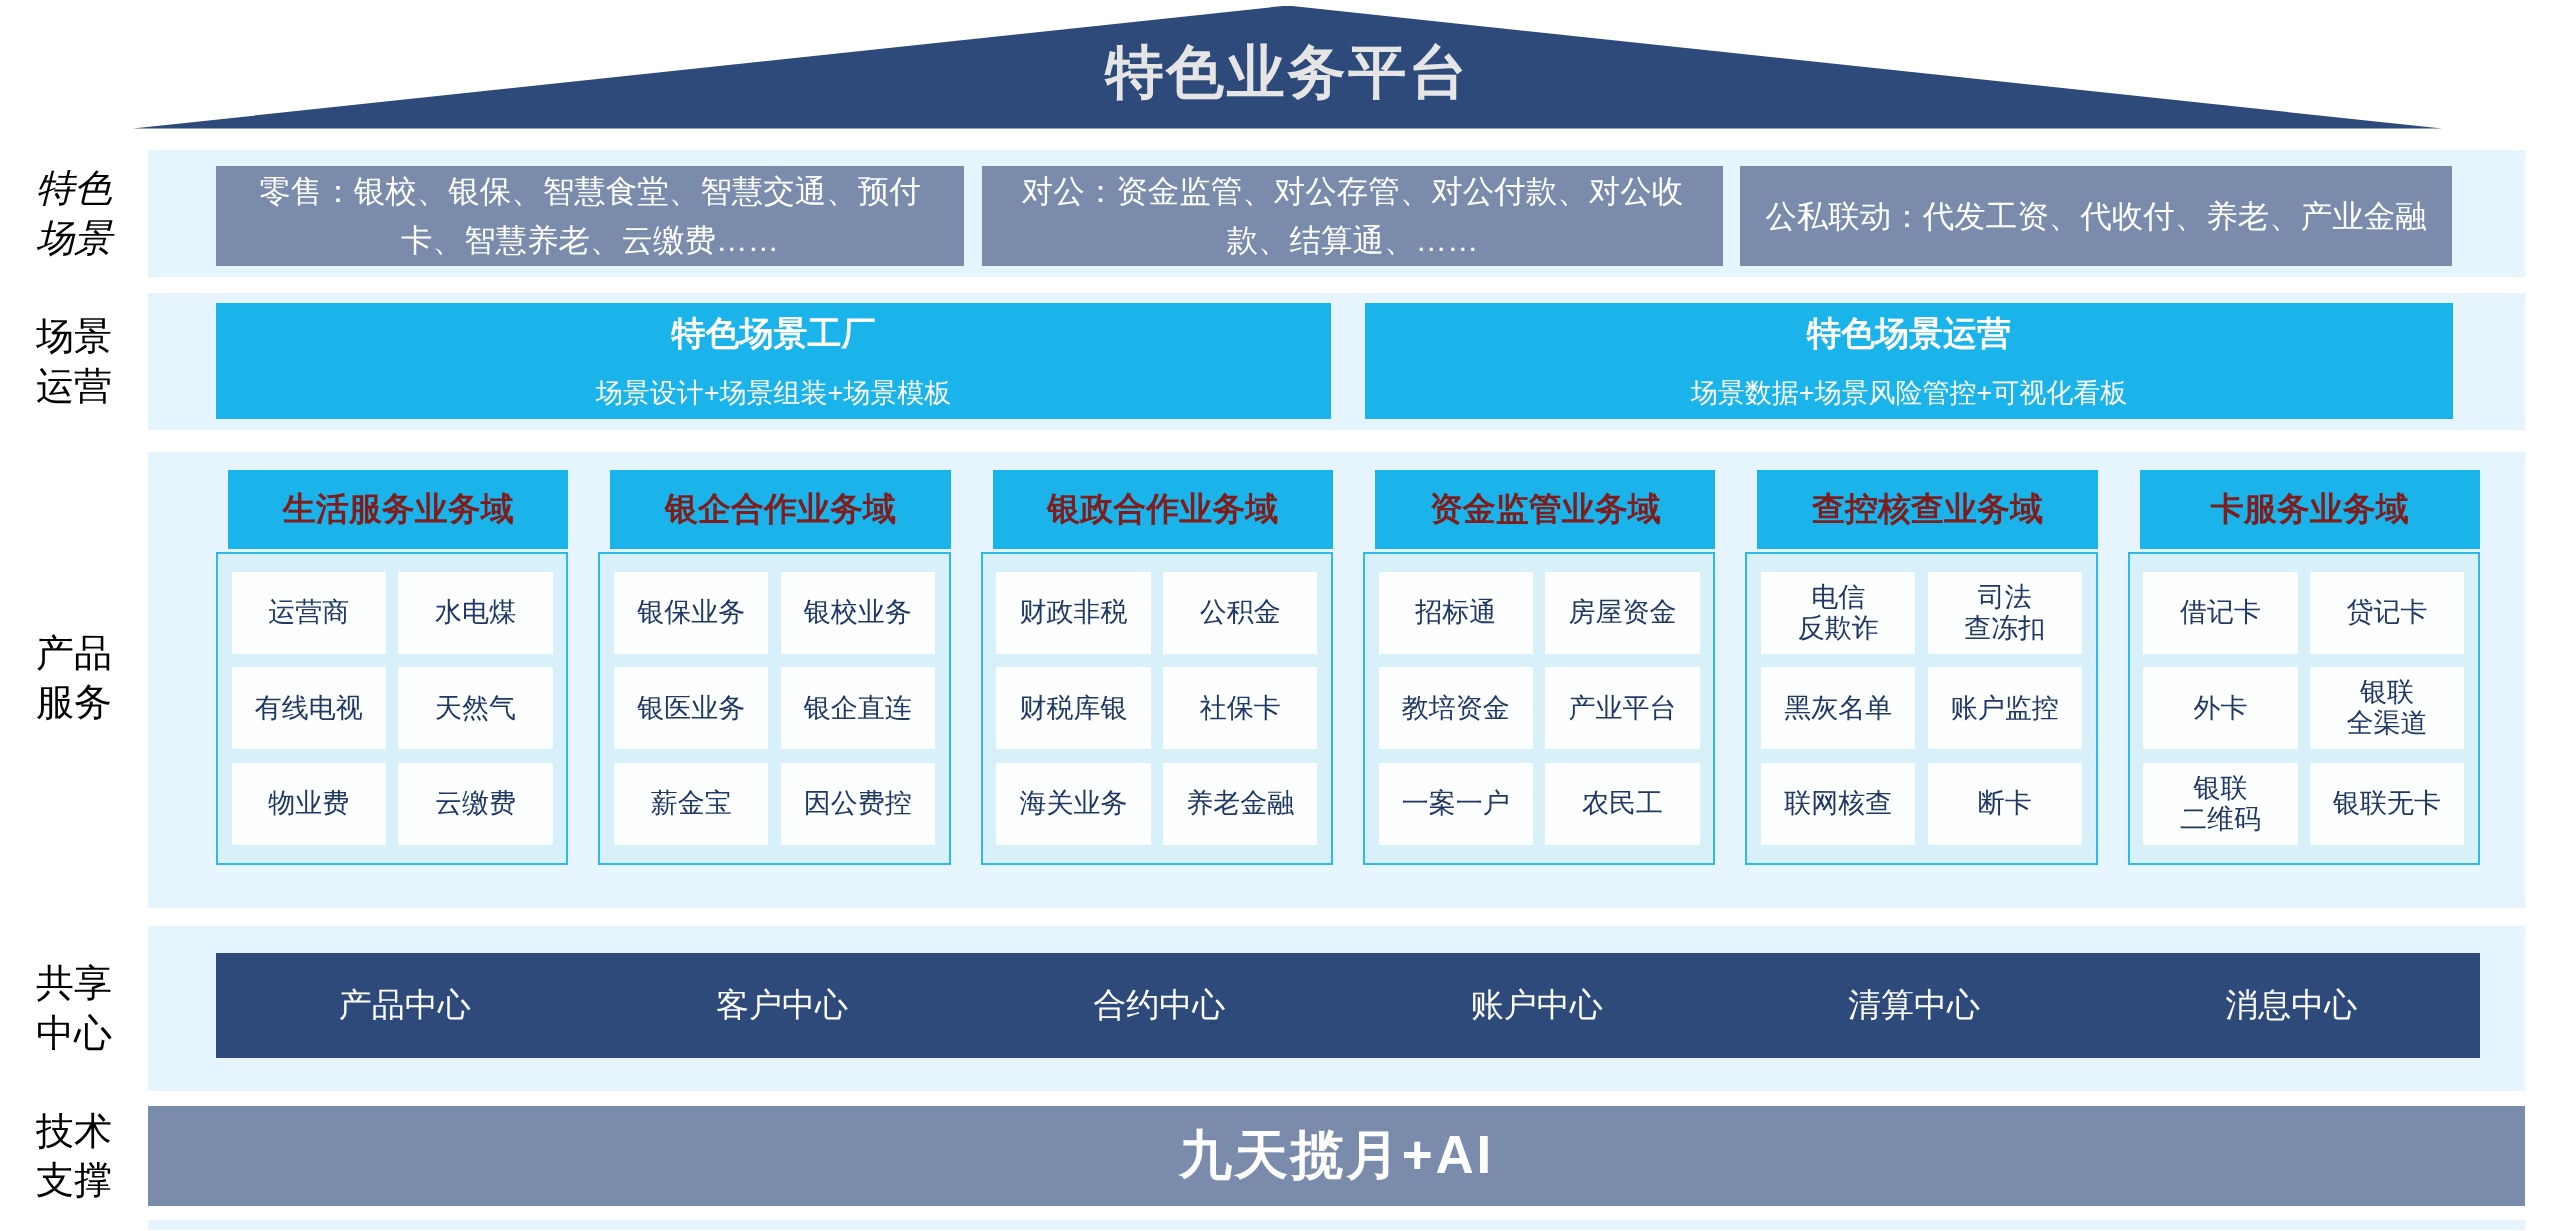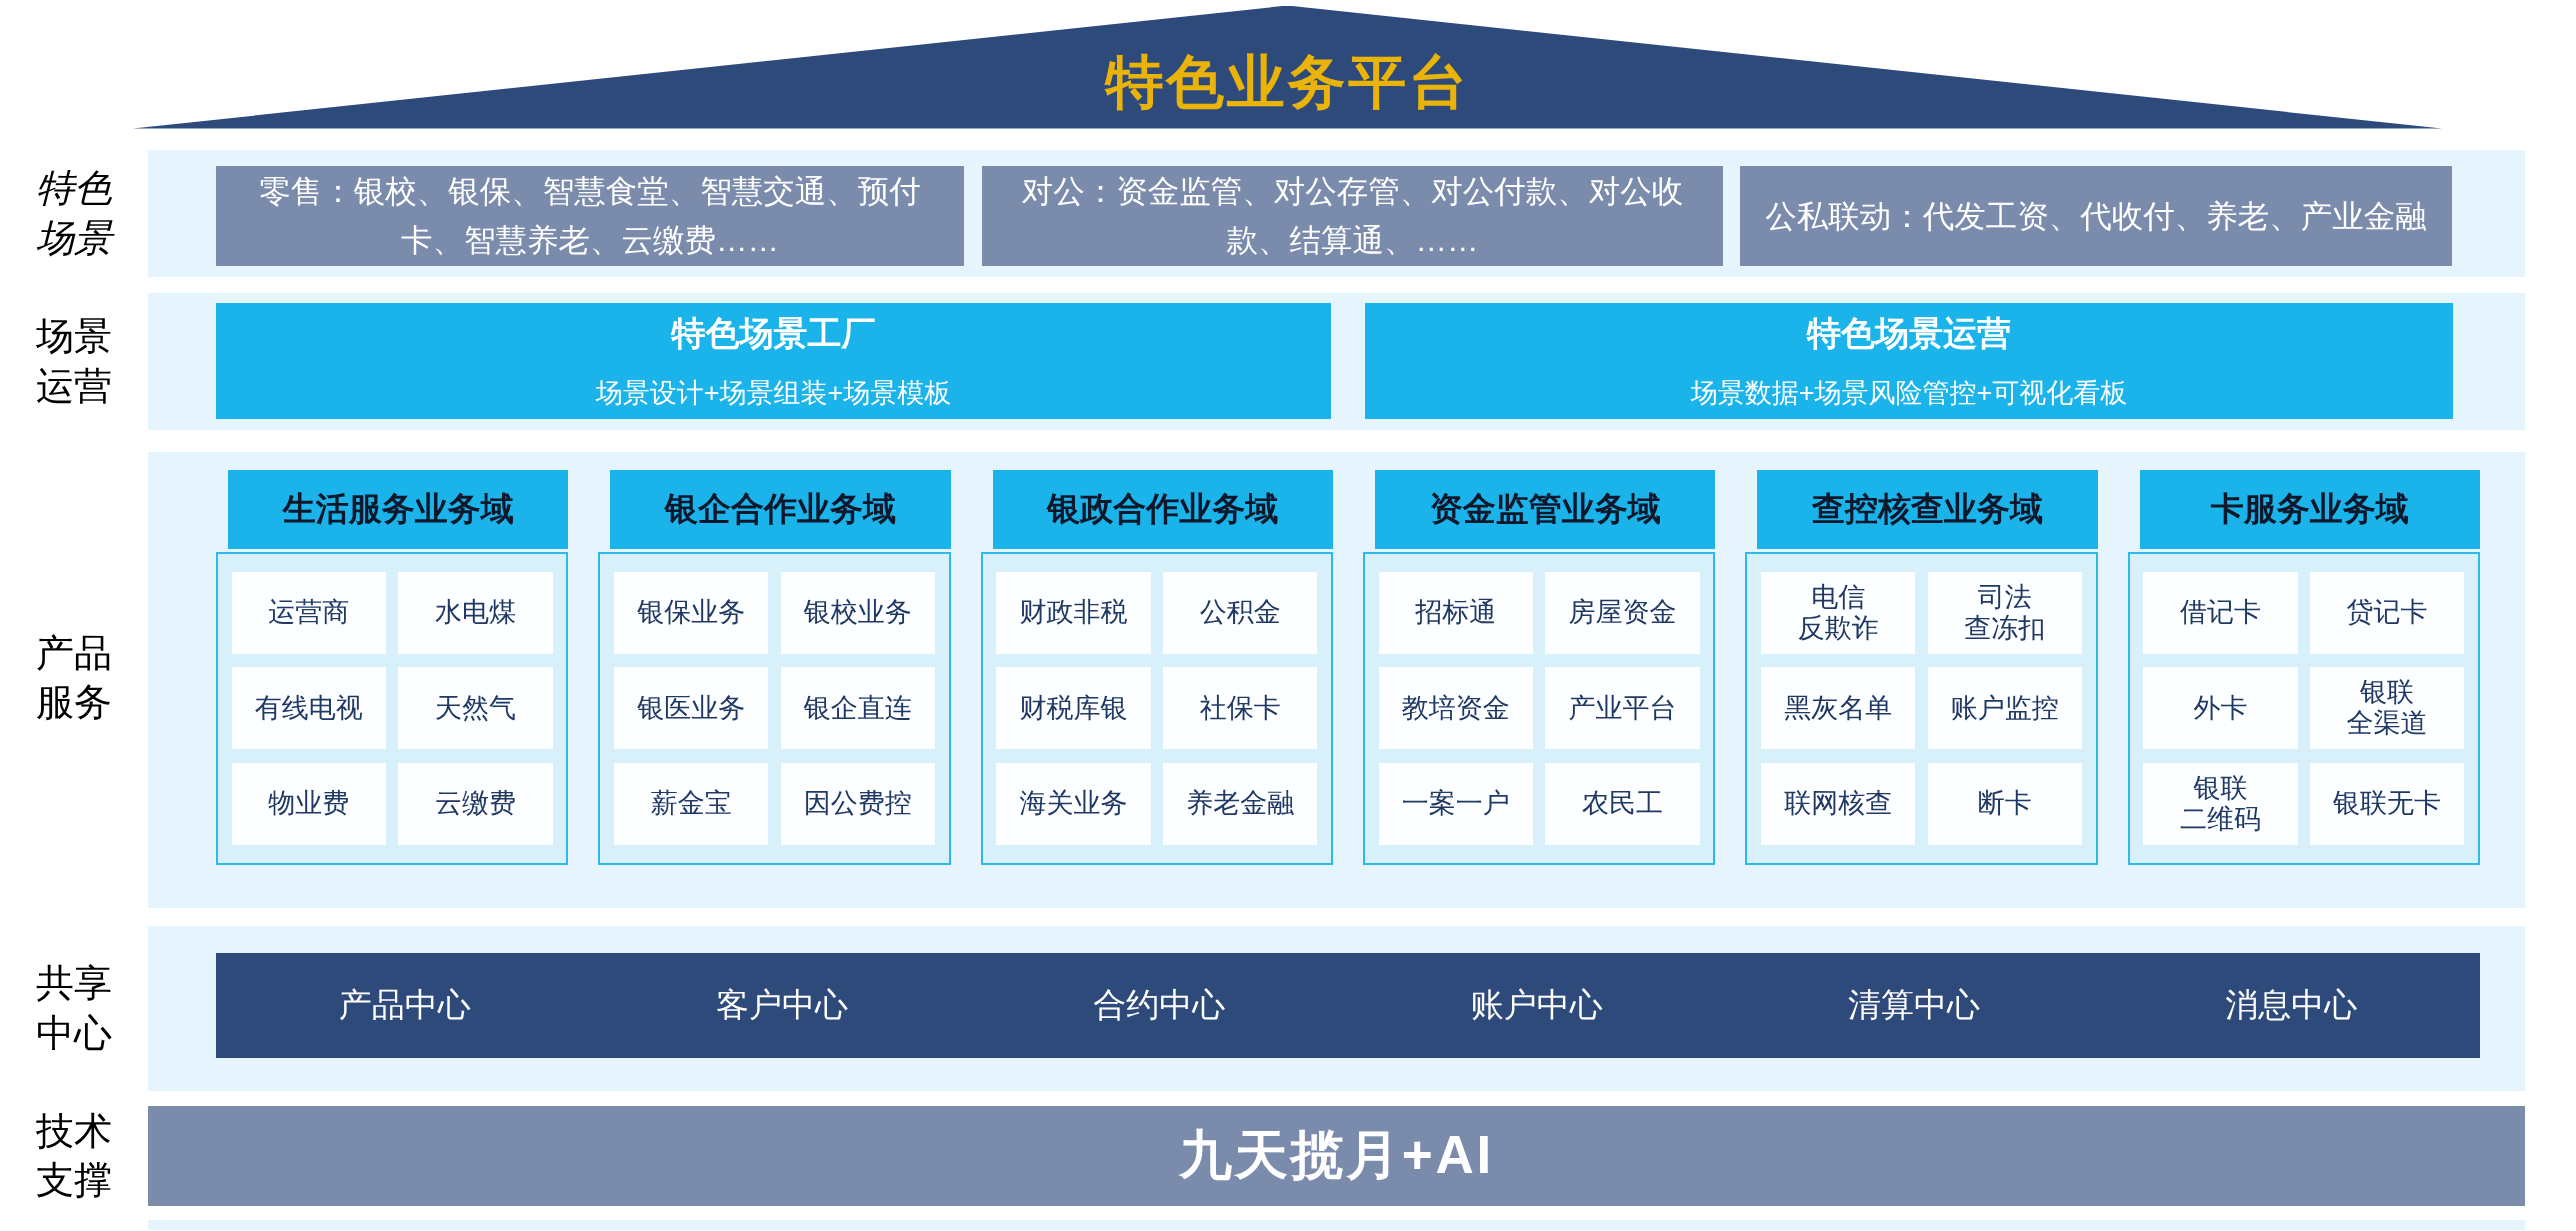--- a/index.html
+++ b/index.html
@@ -11,22 +11,22 @@
     overflow:hidden;
   }
   
   .roof{
     position:absolute;left:133px;top:5.5px;width:2309px;height:123px;
     background:#2E4A7B;
     clip-path:polygon(50% 0,100% 100%,0 100%);
     display:flex;align-items:flex-end;justify-content:center;
   }
   .roof-title{
-    color:#eab308;font-size:58px;font-weight:bold;
-    letter-spacing:2.7px;padding-bottom:7px;
+    color:#e5e5e5;font-size:58px;font-weight:bold;
+    letter-spacing:2.7px;padding-bottom:17px;
   }
   
   .band{position:absolute;left:148px;width:2377px;background:#E6F5FD;}
   .band.b1{top:150px;height:127px;}
   .band.b2{top:293px;height:137px;}
   .band.b3{top:452px;height:456px;}
   .band.b4{top:926px;height:165px;}
   .bottom-strip{position:absolute;left:148px;top:1220px;width:2377px;height:9.6px;background:#E6F5FD;}
   
   .side-label{
@@ -62,21 +62,21 @@
   .cb2{left:1365px;width:1088px;}
   .cyan-box .t{font-size:34px;font-weight:bold;}
   .cyan-box .s{font-size:27px;}
   
   .domains{
     position:absolute;left:216px;top:470px;width:2264px;height:395px;
     display:flex;gap:30px;
   }
   .domain{flex:1;display:flex;flex-direction:column;}
   .domain-header{
-    height:79px;flex:0 0 79px;background:#1AB4EB;color:#0f172a;
+    height:79px;flex:0 0 79px;background:#1AB4EB;color:#7f1d1d;
     font-size:33px;font-weight:bold;
     display:flex;align-items:center;justify-content:center;margin-left:12px;
   }
   .domain-body{
     margin-top:2.7px;flex:1;
     background:#D8F0FA;border:2.1px solid #2FB9EA;box-sizing:border-box;
     padding:18px 13.7px;
     display:flex;flex-direction:column;justify-content:space-between;
   }
   .cell-row{display:flex;gap:12.3px;height:82px;}

